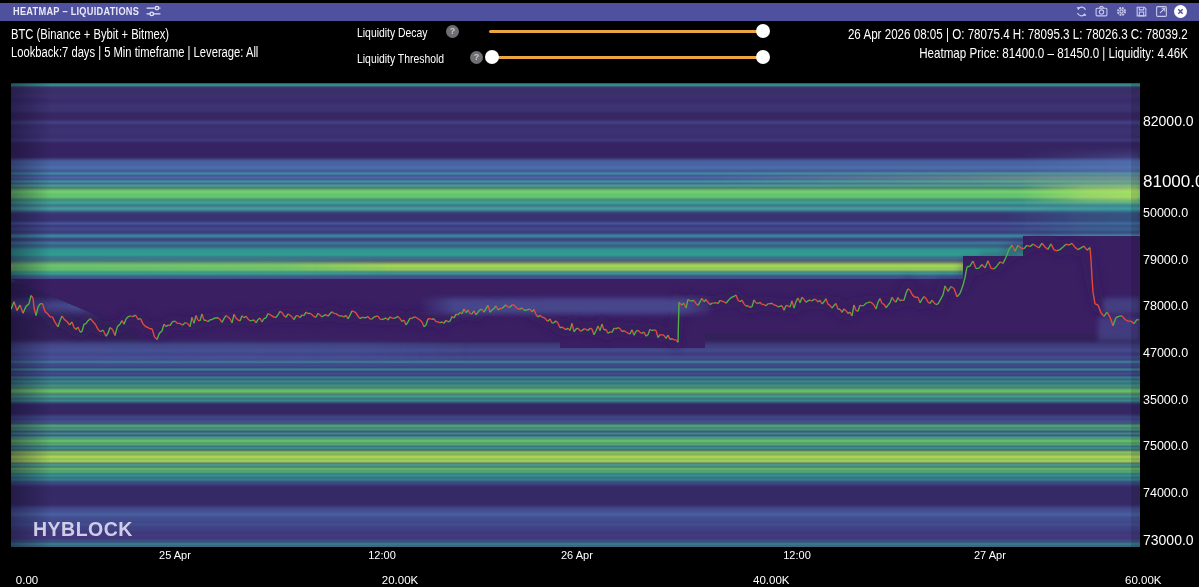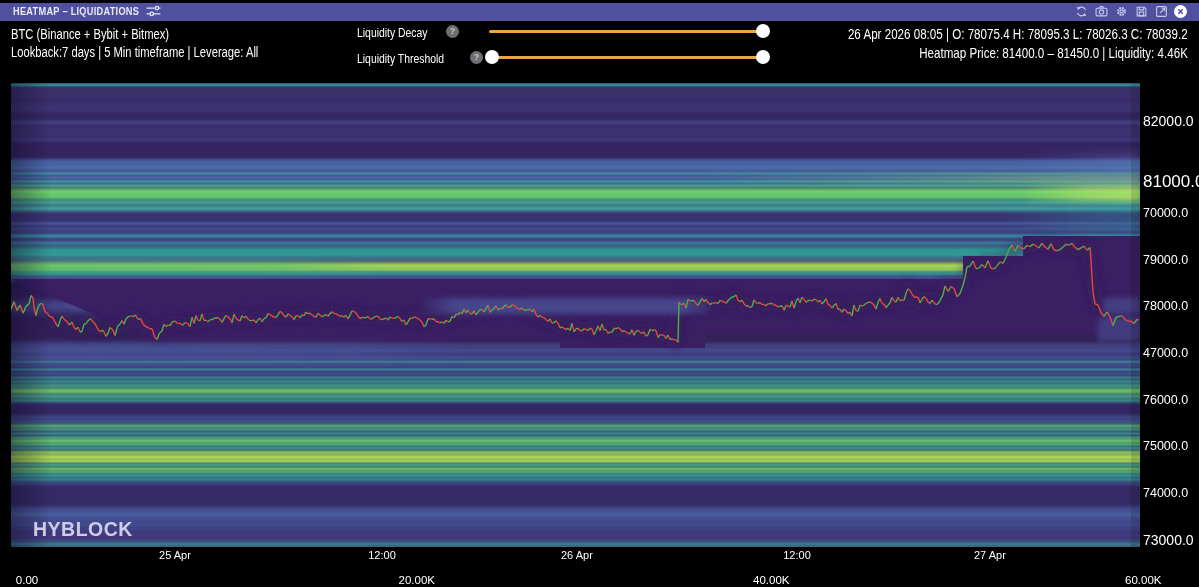--- a/index.html
+++ b/index.html
@@ -519,31 +519,31 @@
 <rect x="689" y="91" width="440" height="10" fill="url(#ggrn)" filter="url(#b2)"></rect>
 <rect x="1009" y="70" width="120" height="32" fill="url(#gblu)" filter="url(#b4)"></rect>
 <rect x="0" y="0" width="40" height="464" fill="url(#lg)"></rect>
 <rect x="1120" y="0" width="9" height="464" fill="#000" opacity="0.12"></rect>
 <path d="M3.0 218.8L6.0 227.4 M9.0 222.1L12.0 230.3 M20.0 212.5L22.0 215.0 M22.0 215.0L23.0 224.5 M23.0 224.5L25.0 232.5 M31.5 220.6L34.0 228.5 M34.0 228.5L36.5 230.6 M36.5 230.6L39.0 233.7 M39.0 233.7L41.5 234.0 M41.5 234.0L44.0 239.2 M44.0 239.2L47.0 243.9 M51.0 233.1L53.5 236.6 M53.5 236.6L56.0 238.5 M56.0 238.5L58.5 242.0 M61.0 238.9L63.0 244.4 M63.0 244.4L65.0 246.5 M67.0 244.1L69.0 249.0 M79.5 235.6L82.0 238.8 M82.0 238.8L84.5 241.5 M84.5 241.5L87.0 246.4 M87.0 246.4L89.5 248.8 M92.0 247.0L95.0 253.3 M99.0 244.5L101.5 246.6 M101.5 246.6L104.0 252.5 M111.0 237.6L113.0 241.2 M119.5 232.9L122.0 233.6 M124.5 232.0L127.0 236.4 M129.5 235.6L132.0 240.9 M132.0 240.9L134.5 243.5 M134.5 243.5L137.0 244.5 M137.0 244.5L139.0 245.8 M139.0 245.8L141.0 245.6 M141.0 245.6L143.5 253.9 M143.5 253.9L146.0 256.4 M153.0 241.3L155.0 243.6 M157.0 242.0L159.0 242.7 M164.0 238.1L166.5 240.4 M166.5 240.4L169.0 240.4 M169.0 240.4L171.5 242.2 M174.0 239.7L176.5 240.4 M176.5 240.4L179.0 243.6 M181.0 234.4L183.0 240.4 M185.0 232.6L187.0 237.3 M187.0 237.3L189.0 237.9 M191.0 230.9L193.0 237.4 M195.0 237.2L197.0 238.8 M207.0 234.8L209.0 236.5 M209.0 236.5L211.0 239.4 M215.0 232.5L217.0 234.0 M217.0 234.0L219.0 235.8 M219.0 235.8L221.0 239.8 M223.0 231.4L225.0 235.1 M225.0 235.1L227.0 237.0 M227.0 237.0L229.0 237.9 M231.0 232.8L233.0 234.8 M235.0 233.2L237.0 236.0 M237.0 236.0L239.0 237.7 M243.0 237.0L245.0 239.8 M249.0 235.2L251.0 239.0 M257.0 230.5L259.0 231.7 M259.0 231.7L261.0 233.0 M261.0 233.0L263.0 234.0 M263.0 234.0L265.0 234.5 M269.0 228.4L271.0 229.6 M271.0 229.6L273.0 232.6 M273.0 232.6L275.0 234.3 M277.0 230.8L279.0 232.2 M279.0 232.2L281.0 233.8 M281.0 233.8L283.0 236.6 M285.0 232.8L287.0 232.7 M287.0 232.7L289.0 234.7 M291.0 232.0L293.0 232.6 M295.0 229.1L297.0 230.6 M299.0 230.3L301.0 231.8 M301.0 231.8L303.0 233.5 M303.0 233.5L305.0 234.3 M307.0 230.2L309.0 232.0 M309.0 232.0L311.0 233.9 M315.0 231.6L317.0 233.3 M321.0 228.7L323.0 230.4 M323.0 230.4L325.0 230.6 M325.0 230.6L327.0 232.1 M327.0 232.1L329.0 233.1 M331.0 232.9L333.0 234.1 M335.0 232.3L337.0 235.8 M341.0 227.9L343.0 228.7 M343.0 228.7L345.0 229.9 M345.0 229.9L347.0 233.3 M347.0 233.3L349.0 235.6 M351.0 234.3L353.0 234.8 M357.0 233.5L359.0 236.1 M359.0 236.1L361.0 236.0 M365.0 233.3L367.0 233.1 M367.0 233.1L369.0 236.1 M369.0 236.1L371.0 236.5 M375.0 235.0L377.0 237.0 M379.0 233.9L381.0 235.1 M381.0 235.1L383.0 235.3 M387.0 233.4L389.0 235.6 M389.0 235.6L391.0 238.5 M393.0 237.2L395.0 241.8 M399.0 235.2L401.0 235.5 M403.0 234.0L405.0 234.2 M405.0 234.2L407.0 235.8 M407.0 235.8L409.0 236.9 M409.0 236.9L411.0 238.9 M411.0 238.9L413.0 243.7 M417.0 235.7L419.0 235.7 M419.0 235.7L421.0 236.3 M423.0 235.8L425.0 238.6 M425.0 238.6L427.0 238.8 M427.0 238.8L429.0 239.8 M431.0 238.8L433.0 240.4 M435.0 237.2L437.0 238.9 M441.0 233.4L443.0 235.0 M445.0 231.2L447.0 231.7 M449.0 229.4L451.0 230.8 M453.0 225.9L455.0 229.8 M457.0 227.0L459.0 230.5 M459.0 230.5L461.0 230.8 M463.0 227.8L465.0 231.9 M471.0 226.4L473.0 229.2 M477.0 222.3L479.0 229.2 M485.0 222.9L487.0 226.8 M489.0 225.5L491.0 225.6 M495.0 221.9L497.0 224.3 M497.0 224.3L499.0 224.3 M501.0 221.9L503.0 222.0 M503.0 222.0L505.0 224.3 M505.0 224.3L507.0 225.8 M507.0 225.8L509.0 226.2 M511.0 224.9L513.0 227.3 M519.0 226.1L521.0 228.9 M523.0 226.4L525.0 231.5 M525.0 231.5L527.0 234.0 M529.0 232.3L531.0 234.3 M531.0 234.3L533.0 234.5 M533.0 234.5L535.0 236.6 M535.0 236.6L537.0 238.2 M539.0 235.9L541.0 240.1 M545.0 237.9L547.0 240.2 M547.0 240.2L549.0 244.8 M551.0 244.0L553.0 245.3 M553.0 245.3L555.0 246.6 M557.0 245.1L559.0 247.5 M561.0 240.4L563.0 248.9 M567.0 245.1L569.0 247.7 M569.0 247.7L571.0 247.8 M573.0 245.7L575.0 246.3 M575.0 246.3L577.0 247.6 M579.0 245.2L581.0 246.0 M581.0 246.0L583.0 251.8 M587.0 243.0L589.0 247.6 M591.0 241.1L593.0 246.9 M595.0 246.5L597.0 250.3 M599.0 248.9L601.0 249.4 M603.0 245.3L605.0 245.8 M607.0 244.7L609.0 245.7 M609.0 245.7L611.0 248.7 M613.0 247.6L615.0 249.0 M615.0 249.0L617.0 250.1 M617.0 250.1L619.0 251.0 M621.0 246.8L623.0 252.2 M627.0 247.3L629.0 249.3 M629.0 249.3L631.0 250.3 M633.0 249.0L635.0 253.1 M639.0 246.3L641.0 247.7 M643.0 246.9L645.0 247.5 M645.0 247.5L647.0 254.5 M649.0 251.6L651.0 251.9 M651.0 251.9L653.0 252.3 M653.0 252.3L655.0 255.5 M657.0 252.1L659.0 256.5 M661.0 255.7L663.0 256.9 M663.0 256.9L665.0 256.9 M665.0 256.9L667.0 259.2 M668.0 219.2L670.5 221.9 M673.0 220.4L675.0 225.1 M677.0 216.3L679.0 217.9 M683.0 217.5L685.0 220.7 M685.0 220.7L687.0 222.4 M691.0 215.4L693.0 218.7 M695.0 216.6L697.0 219.3 M697.0 219.3L699.0 221.6 M701.0 220.1L703.0 220.1 M705.0 219.6L707.0 220.7 M709.0 217.4L711.0 218.1 M711.0 218.1L713.0 218.8 M713.0 218.8L715.0 220.3 M725.0 212.0L727.0 217.3 M727.0 217.3L729.0 218.7 M731.0 217.1L733.0 220.9 M733.0 220.9L735.0 223.1 M737.0 222.8L739.0 224.4 M743.0 216.9L745.0 219.8 M745.0 219.8L747.0 220.5 M749.0 219.3L751.0 221.4 M751.0 221.4L753.0 221.5 M753.0 221.5L755.0 222.9 M757.0 220.6L759.0 220.7 M761.0 220.3L763.0 222.0 M763.0 222.0L765.0 222.3 M765.0 222.3L767.0 223.9 M771.0 222.8L773.0 227.2 M775.0 222.5L777.0 222.7 M777.0 222.7L779.0 224.1 M781.0 217.9L783.0 225.1 M787.0 215.1L789.0 219.8 M791.0 214.2L793.0 216.4 M793.0 216.4L795.0 219.3 M799.0 217.0L801.0 218.1 M803.0 216.2L805.0 216.6 M805.0 216.6L807.0 219.0 M809.0 217.3L811.0 221.0 M815.0 215.7L817.0 221.2 M817.0 221.2L819.0 222.4 M819.0 222.4L821.0 225.2 M825.0 220.4L827.0 226.3 M829.0 226.1L831.0 229.3 M833.0 225.9L835.0 227.7 M835.0 227.7L837.0 230.5 M839.0 229.2L841.0 232.8 M843.0 222.0L845.0 227.4 M845.0 227.4L847.0 228.3 M849.0 222.2L851.0 222.9 M859.0 218.9L861.0 220.1 M861.0 220.1L863.0 222.1 M863.0 222.1L865.0 226.0 M869.0 215.6L871.0 220.6 M871.0 220.6L873.0 221.2 M873.0 221.2L875.0 224.7 M881.0 214.4L883.0 217.5 M883.0 217.5L885.0 219.1 M887.0 214.5L889.0 217.7 M891.0 217.1L893.0 217.2 M897.0 205.7L899.0 207.2 M899.0 207.2L901.0 211.2 M901.0 211.2L903.0 213.8 M903.0 213.8L905.0 214.3 M905.0 214.3L907.0 214.2 M907.0 214.2L909.0 219.8 M913.0 213.6L915.0 215.4 M915.0 215.4L917.0 219.2 M917.0 219.2L919.0 220.4 M921.0 217.1L923.0 219.7 M923.0 219.7L925.0 221.6 M934.0 202.9L937.0 208.3 M940.0 203.5L943.0 205.5 M943.0 205.5L946.0 213.7 M962.0 178.0L965.0 185.6 M971.0 181.5L974.0 185.0 M977.0 177.7L980.0 185.2 M980.0 185.2L983.0 185.9 M989.0 178.8L992.0 180.4 M1001.0 162.0L1004.0 168.2 M1007.0 162.4L1010.0 165.0 M1010.0 165.0L1013.0 165.7 M1016.0 162.3L1019.0 163.6 M1022.0 161.1L1025.0 163.0 M1025.0 163.0L1028.0 164.9 M1031.0 160.2L1034.0 164.0 M1034.0 164.0L1037.0 166.4 M1040.0 160.9L1043.0 166.9 M1043.0 166.9L1046.0 167.7 M1055.0 161.3L1058.0 162.0 M1061.0 160.4L1064.0 164.4 M1064.0 164.4L1067.0 166.6 M1073.0 163.1L1076.0 167.2 M1079.0 164.6L1080.0 176.7 M1080.0 176.7L1081.0 194.8 M1081.0 194.8L1082.0 209.1 M1082.0 209.1L1084.0 220.8 M1084.0 220.8L1087.0 222.0 M1087.0 222.0L1090.0 229.8 M1090.0 229.8L1093.0 233.4 M1096.0 229.1L1099.0 234.1 M1099.0 234.1L1102.0 242.8 M1111.0 232.9L1114.0 236.5 M1114.0 236.5L1117.0 238.1 M1117.0 238.1L1120.0 238.1 M1120.0 238.1L1123.0 240.6 M1126.0 236.3L1128.0 237.0" stroke="#e8463c" stroke-width="1.4" fill="none"></path>
 <path d="M0.0 226.3L3.0 218.8 M6.0 227.4L9.0 222.1 M12.0 230.3L15.0 223.4 M15.0 223.4L18.0 220.9 M18.0 220.9L20.0 212.5 M25.0 232.5L27.0 224.1 M27.0 224.1L29.0 220.9 M29.0 220.9L31.5 220.6 M47.0 243.9L49.0 237.8 M49.0 237.8L51.0 233.1 M58.5 242.0L61.0 238.9 M65.0 246.5L67.0 244.1 M69.0 249.0L71.0 248.5 M71.0 248.5L73.0 241.1 M73.0 241.1L75.0 240.7 M75.0 240.7L77.0 237.7 M77.0 237.7L79.5 235.6 M89.5 248.8L92.0 247.0 M95.0 253.3L97.0 250.2 M97.0 250.2L99.0 244.5 M104.0 252.5L106.5 243.4 M106.5 243.4L109.0 241.2 M109.0 241.2L111.0 237.6 M113.0 241.2L115.0 235.9 M115.0 235.9L117.0 233.8 M117.0 233.8L119.5 232.9 M122.0 233.6L124.5 232.0 M127.0 236.4L129.5 235.6 M146.0 256.4L148.5 250.1 M148.5 250.1L151.0 248.0 M151.0 248.0L153.0 241.3 M155.0 243.6L157.0 242.0 M159.0 242.7L161.5 238.7 M161.5 238.7L164.0 238.1 M171.5 242.2L174.0 239.7 M179.0 243.6L181.0 234.4 M183.0 240.4L185.0 232.6 M189.0 237.9L191.0 230.9 M193.0 237.4L195.0 237.2 M197.0 238.8L199.0 236.8 M199.0 236.8L201.0 236.6 M201.0 236.6L203.0 235.3 M203.0 235.3L205.0 235.0 M205.0 235.0L207.0 234.8 M211.0 239.4L213.0 235.7 M213.0 235.7L215.0 232.5 M221.0 239.8L223.0 231.4 M229.0 237.9L231.0 232.8 M233.0 234.8L235.0 233.2 M239.0 237.7L241.0 237.4 M241.0 237.4L243.0 237.0 M245.0 239.8L247.0 236.5 M247.0 236.5L249.0 235.2 M251.0 239.0L253.0 235.5 M253.0 235.5L255.0 235.0 M255.0 235.0L257.0 230.5 M265.0 234.5L267.0 231.8 M267.0 231.8L269.0 228.4 M275.0 234.3L277.0 230.8 M283.0 236.6L285.0 232.8 M289.0 234.7L291.0 232.0 M293.0 232.6L295.0 229.1 M297.0 230.6L299.0 230.3 M305.0 234.3L307.0 230.2 M311.0 233.9L313.0 232.5 M313.0 232.5L315.0 231.6 M317.0 233.3L319.0 230.8 M319.0 230.8L321.0 228.7 M329.0 233.1L331.0 232.9 M333.0 234.1L335.0 232.3 M337.0 235.8L339.0 232.2 M339.0 232.2L341.0 227.9 M349.0 235.6L351.0 234.3 M353.0 234.8L355.0 234.6 M355.0 234.6L357.0 233.5 M361.0 236.0L363.0 234.1 M363.0 234.1L365.0 233.3 M371.0 236.5L373.0 235.8 M373.0 235.8L375.0 235.0 M377.0 237.0L379.0 233.9 M383.0 235.3L385.0 234.6 M385.0 234.6L387.0 233.4 M391.0 238.5L393.0 237.2 M395.0 241.8L397.0 238.8 M397.0 238.8L399.0 235.2 M401.0 235.5L403.0 234.0 M413.0 243.7L415.0 242.0 M415.0 242.0L417.0 235.7 M421.0 236.3L423.0 235.8 M429.0 239.8L431.0 238.8 M433.0 240.4L435.0 237.2 M437.0 238.9L439.0 238.2 M439.0 238.2L441.0 233.4 M443.0 235.0L445.0 231.2 M447.0 231.7L449.0 229.4 M451.0 230.8L453.0 225.9 M455.0 229.8L457.0 227.0 M461.0 230.8L463.0 227.8 M465.0 231.9L467.0 229.1 M467.0 229.1L469.0 226.8 M469.0 226.8L471.0 226.4 M473.0 229.2L475.0 225.6 M475.0 225.6L477.0 222.3 M479.0 229.2L481.0 226.9 M481.0 226.9L483.0 225.7 M483.0 225.7L485.0 222.9 M487.0 226.8L489.0 225.5 M491.0 225.6L493.0 223.5 M493.0 223.5L495.0 221.9 M499.0 224.3L501.0 221.9 M509.0 226.2L511.0 224.9 M513.0 227.3L515.0 227.2 M515.0 227.2L517.0 226.6 M517.0 226.6L519.0 226.1 M521.0 228.9L523.0 226.4 M527.0 234.0L529.0 232.3 M537.0 238.2L539.0 235.9 M541.0 240.1L543.0 239.6 M543.0 239.6L545.0 237.9 M549.0 244.8L551.0 244.0 M555.0 246.6L557.0 245.1 M559.0 247.5L561.0 240.4 M563.0 248.9L565.0 246.0 M565.0 246.0L567.0 245.1 M571.0 247.8L573.0 245.7 M577.0 247.6L579.0 245.2 M583.0 251.8L585.0 247.7 M585.0 247.7L587.0 243.0 M589.0 247.6L591.0 241.1 M593.0 246.9L595.0 246.5 M597.0 250.3L599.0 248.9 M601.0 249.4L603.0 245.3 M605.0 245.8L607.0 244.7 M611.0 248.7L613.0 247.6 M619.0 251.0L621.0 246.8 M623.0 252.2L625.0 248.2 M625.0 248.2L627.0 247.3 M631.0 250.3L633.0 249.0 M635.0 253.1L637.0 251.7 M637.0 251.7L639.0 246.3 M641.0 247.7L643.0 246.9 M647.0 254.5L649.0 251.6 M655.0 255.5L657.0 252.1 M659.0 256.5L661.0 255.7 M667.0 259.2L668.0 219.2 M670.5 221.9L673.0 220.4 M675.0 225.1L677.0 216.3 M679.0 217.9L681.0 217.8 M681.0 217.8L683.0 217.5 M687.0 222.4L689.0 218.9 M689.0 218.9L691.0 215.4 M693.0 218.7L695.0 216.6 M699.0 221.6L701.0 220.1 M703.0 220.1L705.0 219.6 M707.0 220.7L709.0 217.4 M715.0 220.3L717.0 217.8 M717.0 217.8L719.0 215.6 M719.0 215.6L721.0 214.1 M721.0 214.1L723.0 213.5 M723.0 213.5L725.0 212.0 M729.0 218.7L731.0 217.1 M735.0 223.1L737.0 222.8 M739.0 224.4L741.0 223.7 M741.0 223.7L743.0 216.9 M747.0 220.5L749.0 219.3 M755.0 222.9L757.0 220.6 M759.0 220.7L761.0 220.3 M767.0 223.9L769.0 223.3 M769.0 223.3L771.0 222.8 M773.0 227.2L775.0 222.5 M779.0 224.1L781.0 217.9 M783.0 225.1L785.0 218.6 M785.0 218.6L787.0 215.1 M789.0 219.8L791.0 214.2 M795.0 219.3L797.0 217.8 M797.0 217.8L799.0 217.0 M801.0 218.1L803.0 216.2 M807.0 219.0L809.0 217.3 M811.0 221.0L813.0 218.8 M813.0 218.8L815.0 215.7 M821.0 225.2L823.0 222.5 M823.0 222.5L825.0 220.4 M827.0 226.3L829.0 226.1 M831.0 229.3L833.0 225.9 M837.0 230.5L839.0 229.2 M841.0 232.8L843.0 222.0 M847.0 228.3L849.0 222.2 M851.0 222.9L853.0 222.4 M853.0 222.4L855.0 220.1 M855.0 220.1L857.0 219.6 M857.0 219.6L859.0 218.9 M865.0 226.0L867.0 219.2 M867.0 219.2L869.0 215.6 M875.0 224.7L877.0 222.1 M877.0 222.1L879.0 219.7 M879.0 219.7L881.0 214.4 M885.0 219.1L887.0 214.5 M889.0 217.7L891.0 217.1 M893.0 217.2L895.0 210.3 M895.0 210.3L897.0 205.7 M909.0 219.8L911.0 216.4 M911.0 216.4L913.0 213.6 M919.0 220.4L921.0 217.1 M925.0 221.6L927.0 220.9 M927.0 220.9L929.0 217.3 M929.0 217.3L932.0 211.9 M932.0 211.9L934.0 202.9 M937.0 208.3L940.0 203.5 M946.0 213.7L949.0 210.6 M949.0 210.6L952.0 202.3 M952.0 202.3L954.0 194.5 M954.0 194.5L956.0 183.8 M956.0 183.8L959.0 183.2 M959.0 183.2L962.0 178.0 M965.0 185.6L968.0 185.1 M968.0 185.1L971.0 181.5 M974.0 185.0L977.0 177.7 M983.0 185.9L986.0 182.9 M986.0 182.9L989.0 178.8 M992.0 180.4L995.0 174.2 M995.0 174.2L998.0 166.3 M998.0 166.3L1001.0 162.0 M1004.0 168.2L1007.0 162.4 M1013.0 165.7L1016.0 162.3 M1019.0 163.6L1022.0 161.1 M1028.0 164.9L1031.0 160.2 M1037.0 166.4L1040.0 160.9 M1046.0 167.7L1049.0 166.6 M1049.0 166.6L1052.0 164.0 M1052.0 164.0L1055.0 161.3 M1058.0 162.0L1061.0 160.4 M1067.0 166.6L1070.0 164.8 M1070.0 164.8L1073.0 163.1 M1076.0 167.2L1079.0 164.6 M1093.0 233.4L1096.0 229.1 M1102.0 242.8L1105.0 234.5 M1105.0 234.5L1108.0 233.4 M1108.0 233.4L1111.0 232.9 M1123.0 240.6L1126.0 236.3" stroke="#4fae49" stroke-width="1.4" fill="none"></path>
 <text x="22" y="453" font-family="Liberation Sans, sans-serif" font-size="19.5" font-weight="bold" fill="#ddd9f2" opacity="0.92" letter-spacing="0.5">HYBLOCK</text>
 </svg>
 <div class="t" style="left:1143px;top:113px;font-size:14px">82000.0</div>
 <div class="t" style="left:1143px;top:172px;font-size:17px">81000.0</div>
-<div class="t" style="left:1143px;top:206px;font-size:12.5px">70000.0</div>
+<div class="t" style="left:1143px;top:206px;font-size:12.5px">50000.0</div>
 <div class="t" style="left:1143px;top:253px;font-size:12.5px">79000.0</div>
 <div class="t" style="left:1143px;top:299px;font-size:12.5px">78000.0</div>
 <div class="t" style="left:1143px;top:346px;font-size:12.5px">47000.0</div>
-<div class="t" style="left:1143px;top:393px;font-size:12.5px">76000.0</div>
+<div class="t" style="left:1143px;top:393px;font-size:12.5px">35000.0</div>
 <div class="t" style="left:1143px;top:439px;font-size:12.5px">75000.0</div>
 <div class="t" style="left:1143px;top:486px;font-size:12.5px">74000.0</div>
 <div class="t" style="left:1143px;top:532px;font-size:14px">73000.0</div>
 
 <div class="t" style="left:145px;top:549px;width:60px;text-align:center;font-size:11px">25 Apr</div>
 <div class="t" style="left:352px;top:549px;width:60px;text-align:center;font-size:11px">12:00</div>
 <div class="t" style="left:561px;top:549px;width:60px;text-align:left;font-size:11px">26 Apr</div>
 <div class="t" style="left:767px;top:549px;width:60px;text-align:center;font-size:11px">12:00</div>
 <div class="t" style="left:974px;top:549px;width:60px;text-align:left;font-size:11px">27 Apr</div>
 
 <div class="t" style="left:-8px;top:574px;width:70px;text-align:center;font-size:11.5px">0.00</div>
-<div class="t" style="left:365px;top:574px;width:70px;text-align:right;font-size:11.5px">20.00K</div>
+<div class="t" style="left:365px;top:574px;width:70px;text-align:center;font-size:11.5px">20.00K</div>
 <div class="t" style="left:753px;top:574px;width:70px;text-align:left;font-size:11.5px">40.00K</div>
 <div class="t" style="left:1125px;top:574px;width:70px;font-size:11.5px">60.00K</div>
 
 </body></html>

